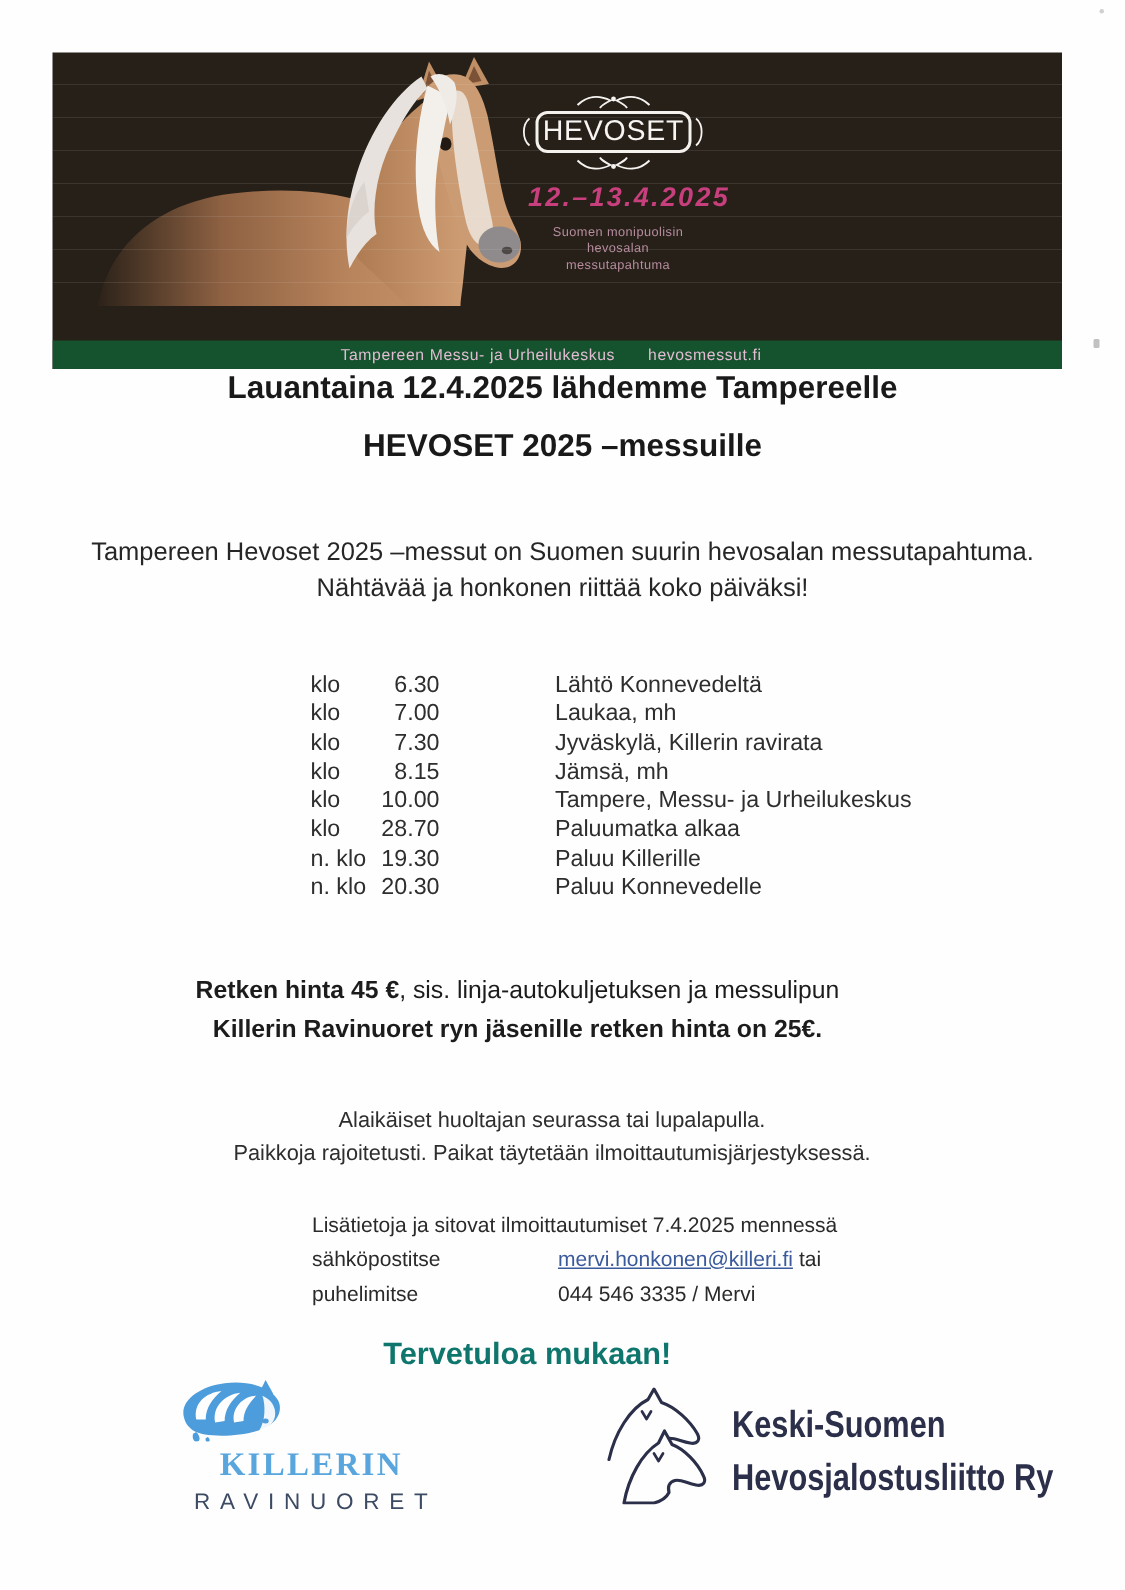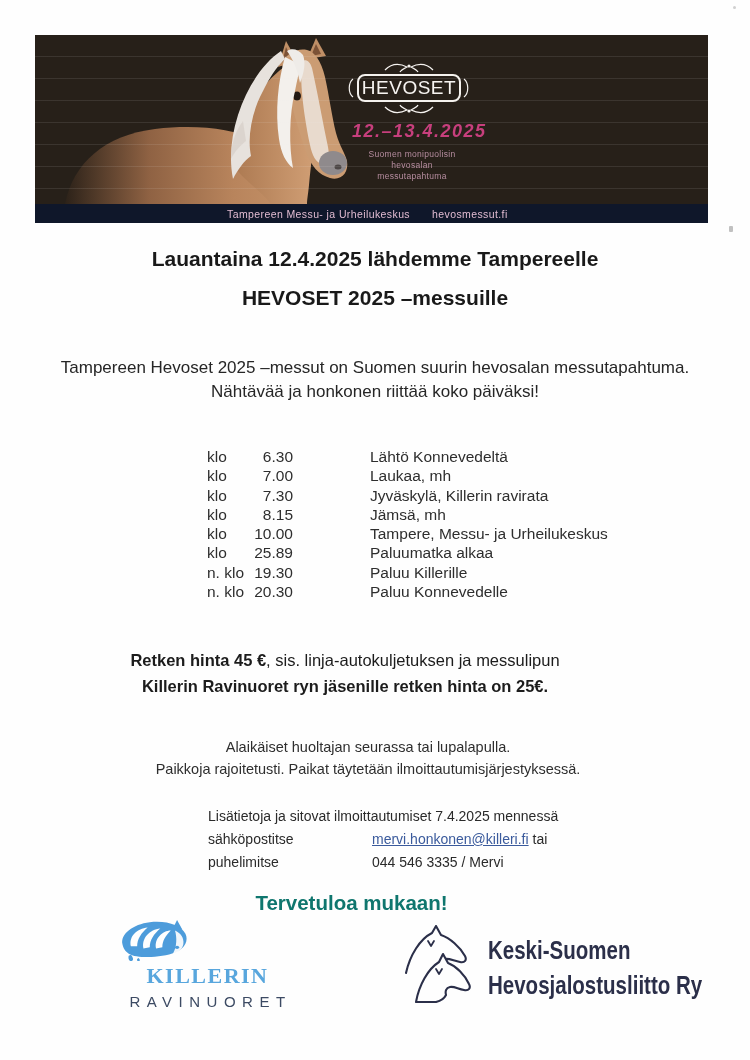--- a/index.html
+++ b/index.html
@@ -1,38 +1,38 @@
 <!DOCTYPE html>
 <html><head>
 <meta charset="utf-8">
 <style>
   * { margin:0; padding:0; box-sizing:border-box; }
   html,body { width:750px; background:#ffffff; }
   body { font-family:"Liberation Sans", sans-serif; color:#1e1e1e; }
   .page { position:relative; width:750px; height:1060px; background:#fefefe; overflow:hidden; }
 
   
-  .banner { position:absolute; left:35px; top:35px; width:673px; height:188px; background:#272019; overflow:hidden; }
+  .banner { position:absolute; left:35px; top:35px; width:673px; height:211px; background:#272019; overflow:hidden; }
   .banner-photo { position:absolute; left:0; top:0; }
   .scanlines { position:absolute; left:0; top:0; width:673px; height:169px;
     background:repeating-linear-gradient(180deg, transparent 0px, transparent 21px, rgba(235,235,235,0.10) 21px, rgba(235,235,235,0.10) 22px); pointer-events:none; }
   .badge { position:absolute; left:322px; top:39px; width:104px; height:28px;
     border:2px solid #f5f2ee; border-radius:8px; display:flex; align-items:center; justify-content:center;
     color:#f7f4f1; font-size:19px; letter-spacing:0.5px; }
   .orn { position:absolute; left:346px; }
   .orn.top { top:26px; }
   .orn.bottom { top:69px; transform:scaleY(-1); }
   .orn-side { position:absolute; top:43px; }
   .orn-side.l { left:311px; }
   .orn-side.r { left:428px; transform:scaleX(-1); }
   .dates { position:absolute; left:317px; top:86px; font-size:18px; font-weight:bold; font-style:italic;
     letter-spacing:1.5px; color:#c73f7d; }
   .tagline { position:absolute; left:312px; top:114px; width:130px; text-align:center;
     font-size:8.5px; line-height:11px; color:#b78da0; letter-spacing:0.3px; }
-  .pinkbar { position:absolute; left:0; bottom:0; width:673px; height:19px; background:#0f172a;
+  .pinkbar { position:absolute; left:0; bottom:0; width:673px; height:19px; background:#14532d;
     display:flex; align-items:center; padding-left:192px; font-size:10.5px; color:#e2bcd2; letter-spacing:0.4px;text-align:right; }
   .pinkbar .gap { display:inline-block; width:22px; }
 
   
   .title1 { position:absolute; left:0; top:247px; width:750px; text-align:center; font-size:21px; font-weight:bold; color:#191919; }
   .title2 { position:absolute; left:0; top:286px; width:750px; text-align:center; font-size:21px; font-weight:bold; color:#191919; }
   .intro  { position:absolute; left:0; top:356px; width:750px; text-align:center; font-size:17px; line-height:24px; color:#262626; }
 
   .schedule { position:absolute; left:207px; top:447px; font-size:15.5px; line-height:19.3px; color:#2e2e2e; }
   .sch-row { display:flex; }
@@ -174,21 +174,21 @@
       <span class="sch-num">8.15</span>
       <span class="sch-event">Jämsä, mh</span>
     </div>
     <div class="sch-row">
       <span class="sch-pre">klo</span>
       <span class="sch-num">10.00</span>
       <span class="sch-event">Tampere, Messu- ja Urheilukeskus</span>
     </div>
     <div class="sch-row">
       <span class="sch-pre">klo</span>
-      <span class="sch-num">25.89</span>
+      <span class="sch-num">28.70</span>
       <span class="sch-event">Paluumatka alkaa</span>
     </div>
     <div class="sch-row">
       <span class="sch-pre">n. klo</span>
       <span class="sch-num">19.30</span>
       <span class="sch-event">Paluu Killerille</span>
     </div>
     <div class="sch-row">
       <span class="sch-pre">n. klo</span>
       <span class="sch-num">20.30</span>

